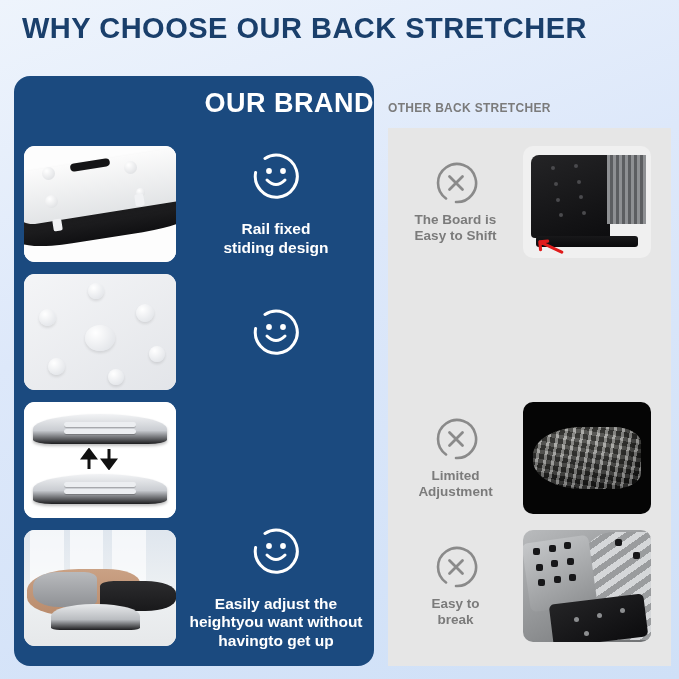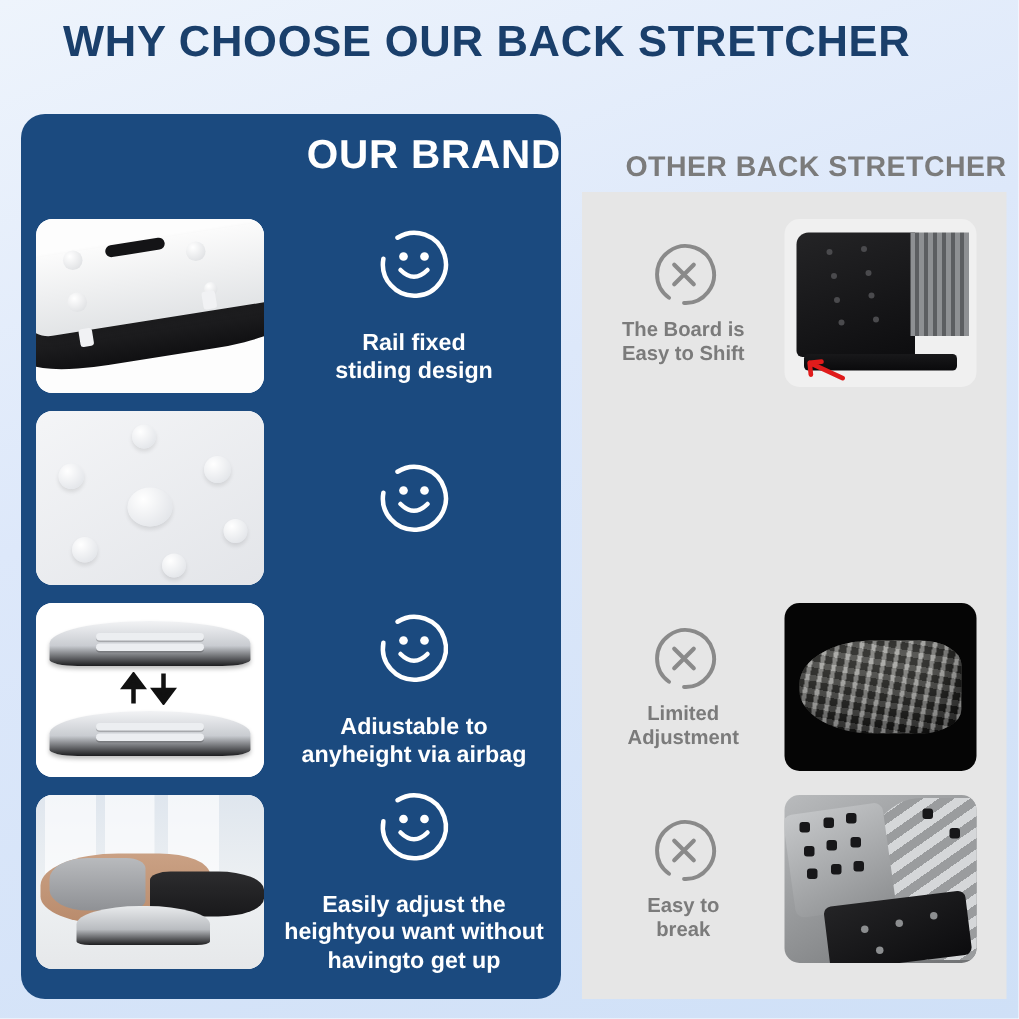--- a/index.html
+++ b/index.html
@@ -5,21 +5,21 @@
   html,body{margin:0;padding:0;}
   body{
     width:679px;height:679px;overflow:hidden;
     font-family:"Liberation Sans", sans-serif;
     background:linear-gradient(160deg,#eef4fc 0%,#dde8fa 40%,#cfe0f7 100%);
     position:relative;
   }
   #page-title{
     position:absolute;left:0;top:12px;width:609px;text-align:center;
     font-size:29px;font-weight:bold;letter-spacing:.5px;
-    color:#1a3f6b;white-space:nowrap;padding-left:20px;
+    color:#1a3f6b;white-space:nowrap;
   }
   
   #brand-panel{
     position:absolute;left:14px;top:76px;width:360px;height:590px;
     background:#1b4a7f;border-radius:16px;
   }
   #brand-heading{
     position:absolute;left:0;top:12px;width:360px;text-align:right;
     color:#ffffff;font-size:27px;font-weight:bold;letter-spacing:.5px;
   }
@@ -33,22 +33,22 @@
   .feat{
     flex:1;display:flex;flex-direction:column;align-items:center;
     justify-content:center;padding:0 4px;margin-left:2px;
   }
   .feat-text{
     color:#ffffff;font-size:15.5px;font-weight:bold;line-height:1.18;
     text-align:center;margin-top:19px;white-space:pre-line;
   }
   
   #other-heading{
-    position:absolute;left:388px;top:101px;width:283px;text-align:right;
-    color:#7b7b7b;font-size:19px;font-weight:bold;letter-spacing:.3px;
+    position:absolute;left:388px;top:101px;width:283px;text-align:left;
+    color:#7b7b7b;font-size:12px;font-weight:bold;letter-spacing:.3px;
   }
   #other-panel{
     position:absolute;left:388px;top:128px;width:283px;height:538px;
     background:#e6e6e6;border-radius:0;
   }
   .other-row{
     position:absolute;left:0;width:283px;height:124px;display:flex;align-items:center;
   }
   .other-feat{
     width:135px;display:flex;flex-direction:column;align-items:center;justify-content:center;
@@ -202,32 +202,20 @@
         <div class="band" style="top:23%"></div>
         <div class="arch" style="top:62%"></div>
         <div class="band" style="top:69%"></div>
         <div class="band" style="top:75%"></div>
         <svg style="position:absolute;left:36%;top:40%" width="44" height="22" viewBox="0 0 44 22">
           <path d="M10 21 L10 7 M10 2 L4 10 L16 10 Z" fill="#111" stroke="#111" stroke-width="3"></path>
           <path d="M30 1 L30 15 M30 20 L24 12 L36 12 Z" fill="#111" stroke="#111" stroke-width="3"></path>
         </svg>
       </div>
     </div>
-    <div class="feat">
-      <span>
-        <svg width="50" height="50" viewBox="0 0 50 50">
-          <path d="M14 7.5 A21 21 0 1 1 4.6 21.5" fill="none" stroke="#fff" stroke-width="3" stroke-linecap="round"></path>
-          <circle cx="18" cy="20" r="2.9" fill="#fff"></circle>
-          <circle cx="32" cy="20" r="2.9" fill="#fff"></circle>
-          <path d="M16 29 Q25 38 34 29" fill="none" stroke="#fff" stroke-width="3" stroke-linecap="round"></path>
-        </svg>
-      </span>
-      <div class="feat-text">Adiustable to
-anyheight via airbag</div>
-    </div>
   </div>
 
   <div class="brand-row" style="top:450px">
     <div class="photo-card">
       <div class="ph p4">
         <div class="win" style="left:4%"></div>
         <div class="win" style="left:30%"></div>
         <div class="win" style="left:58%"></div>
         <div class="body"></div>
         <div class="top"></div>

